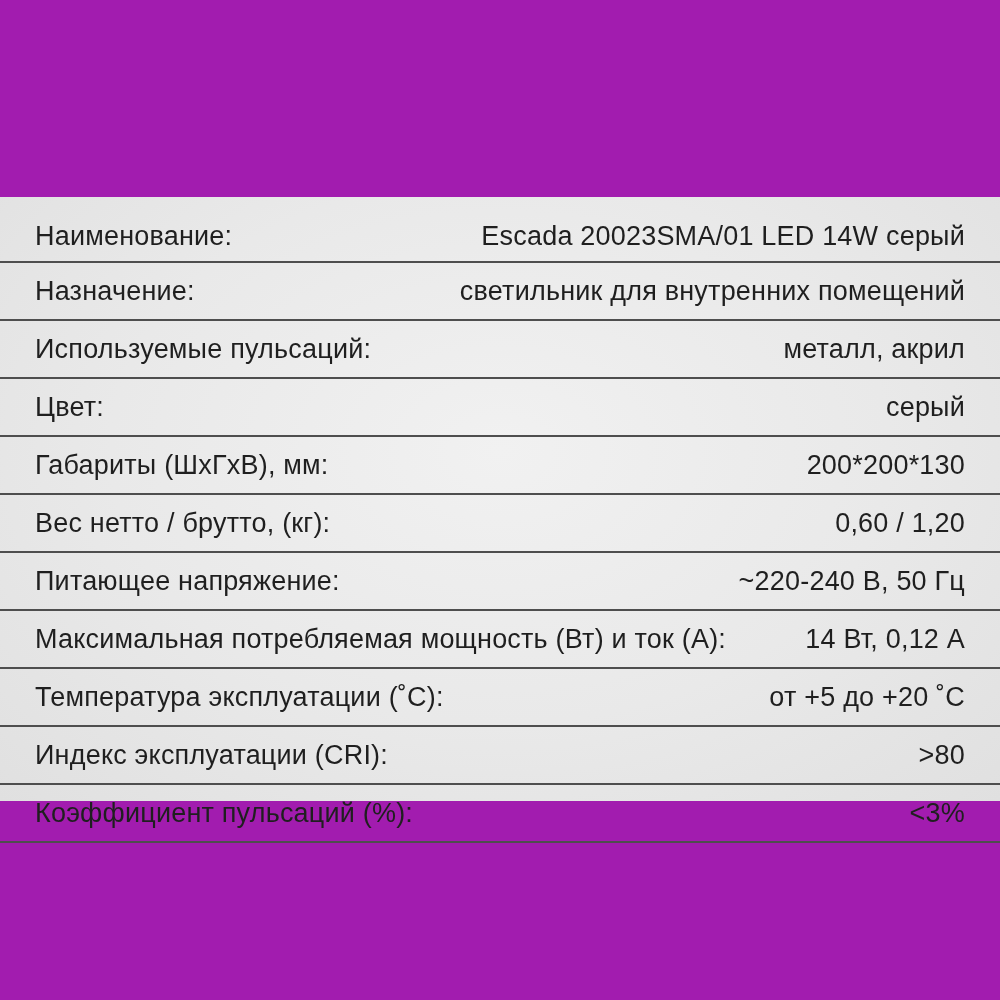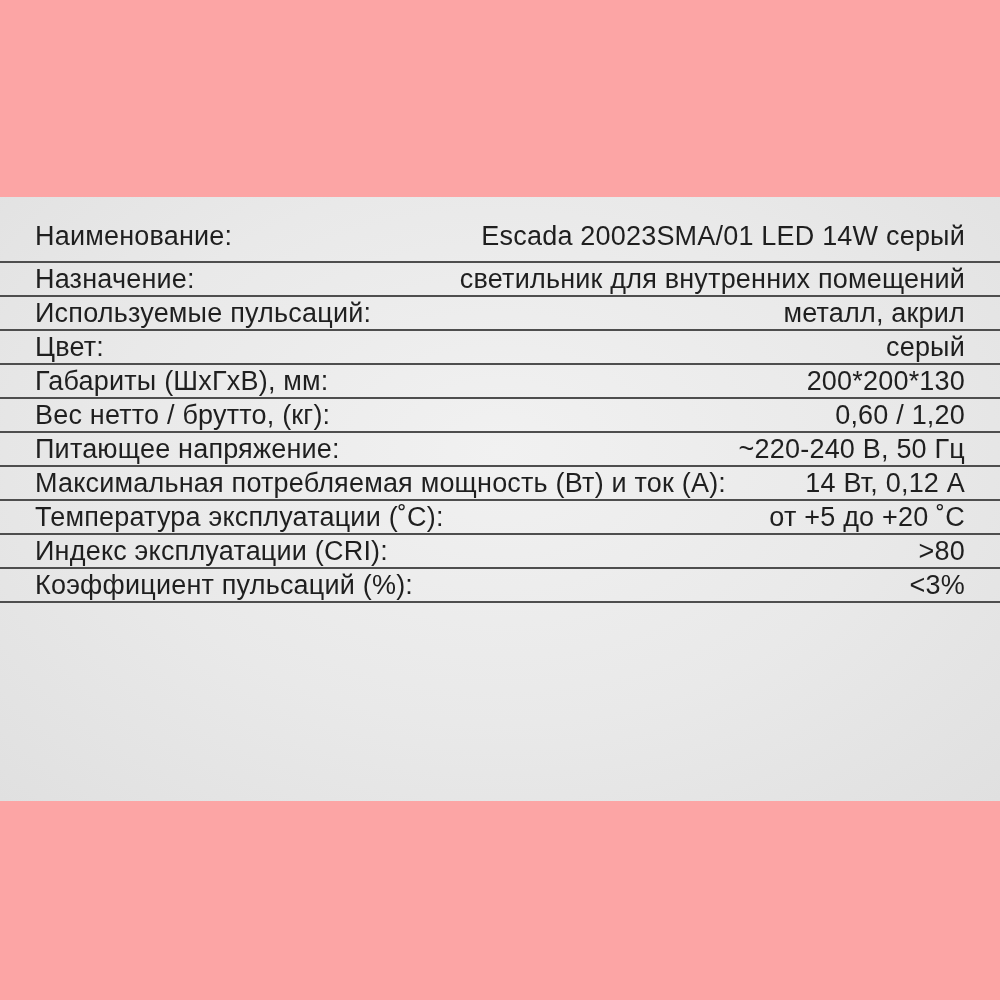--- a/index.html
+++ b/index.html
@@ -4,39 +4,39 @@
 <style>
   html, body {
     margin: 0;
     padding: 0;
     background: #ffffff;
   }
   .canvas {
     position: relative;
     width: 1000px;
     height: 1000px;
-    background: #fca5a5;
+    background: #a21caf;
     overflow: hidden;
     font-family: "Liberation Sans", sans-serif;
   }
   .spec-table {
     position: absolute;
     left: 0;
     top: 197px;
     width: 1000px;
     height: 604px;
     box-sizing: border-box;
     background: radial-gradient(ellipse at 50% 42%, #f1f1f1 0%, #e9e9e9 55%, #e0e0e0 100%);
   }
   .spec-row {
     display: flex;
     justify-content: space-between;
     align-items: center;
     box-sizing: border-box;
-    height: 34px;
+    height: 58px;
     padding: 0 35px;
     border-bottom: 2px solid #4e4e4e;
   }
   .spec-row.first {
     height: 66px;
     padding-top: 14px;
   }
   .spec-label {
     font-size: 27px;
     color: #1f1f1f;

